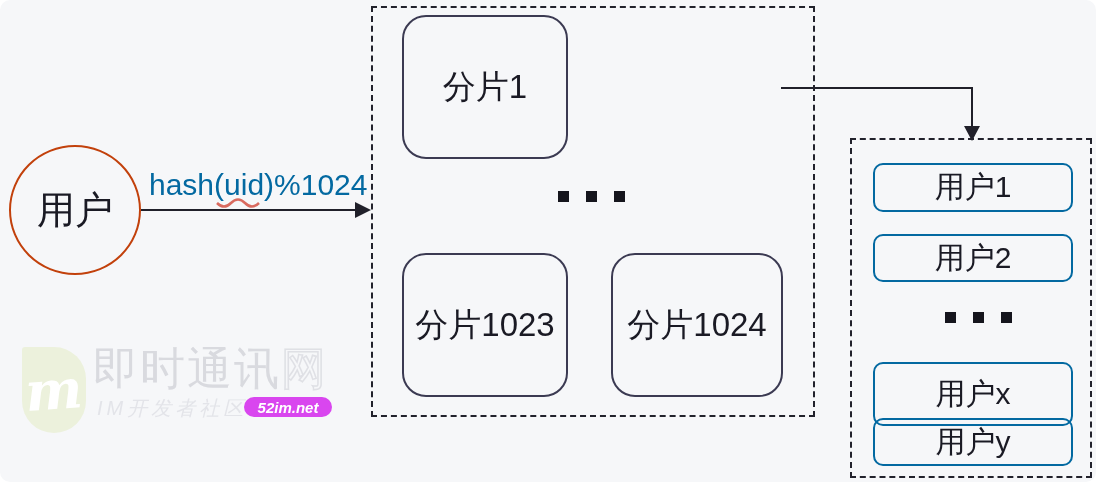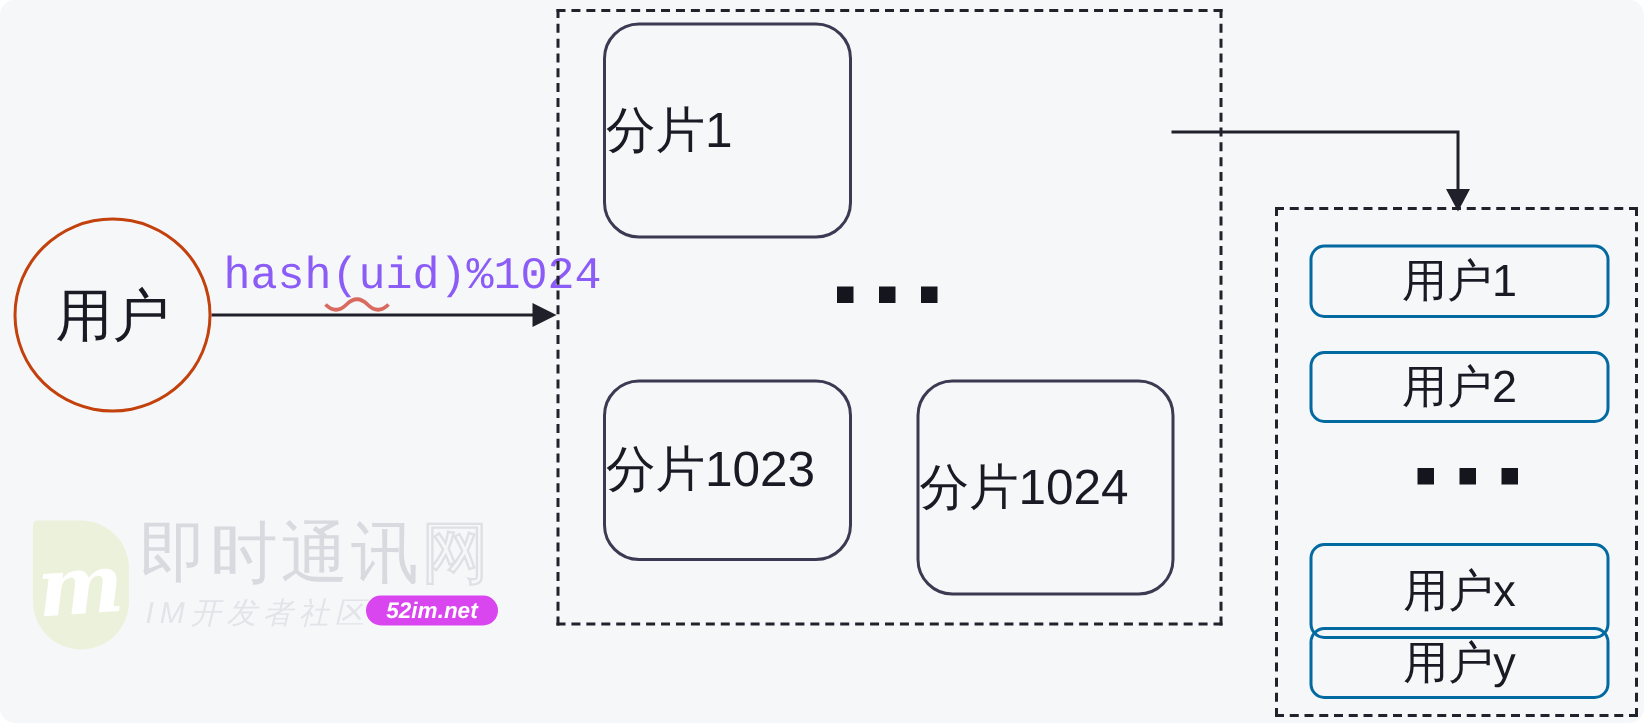--- a/index.html
+++ b/index.html
@@ -20,36 +20,36 @@
 
   .user-circle {
     position: absolute; left: 9px; top: 145px;
     width: 128px; height: 126px;
     border: 2px solid #c2410c; border-radius: 50%;
     display: flex; align-items: center; justify-content: center;
     font-size: 38px;
   }
   .hash-label {
     position: absolute; left: 149px; top: 168px;
-    font-size: 30px; white-space: nowrap; color: #8b5cf6; font-family: Liberation Mono, monospace;
+    font-size: 30px; white-space: nowrap; color: #0369a1;
   }
 
   .cluster { position: absolute; border: 2px dashed #22222c; }
   .shards-cluster { left: 371px; top: 6px; width: 440px; height: 407px; }
   .users-cluster  { left: 850px; top: 138px; width: 238px; height: 336px; }
 
   .shard-box {
     position: absolute;
     border: 2px solid #3b3a52; border-radius: 24px;
-    display: flex; align-items: center; 
+    display: flex; align-items: center; justify-content: center;
     font-size: 33px; box-sizing: border-box;
   }
   #shard-1    { left: 402px; top: 15px;  width: 166px; height: 144px; }
   #shard-2    { left: 611px; top: 15px;  width: 170px; height: 144px; }
-  #shard-1023 { left: 402px; top: 253px; width: 166px; height: 121px; }
+  #shard-1023 { left: 402px; top: 253px; width: 166px; height: 144px; }
   #shard-1024 { left: 611px; top: 253px; width: 172px; height: 144px; }
 
   .user-box {
     position: absolute; left: 873px; width: 200px;
     border: 2px solid #0369a1; border-radius: 10px;
     display: flex; align-items: center; justify-content: center;
     font-size: 30px; box-sizing: border-box;
   }
   #user-1 { top: 163px; height: 49px; }
   #user-2 { top: 234px; height: 48px; }

